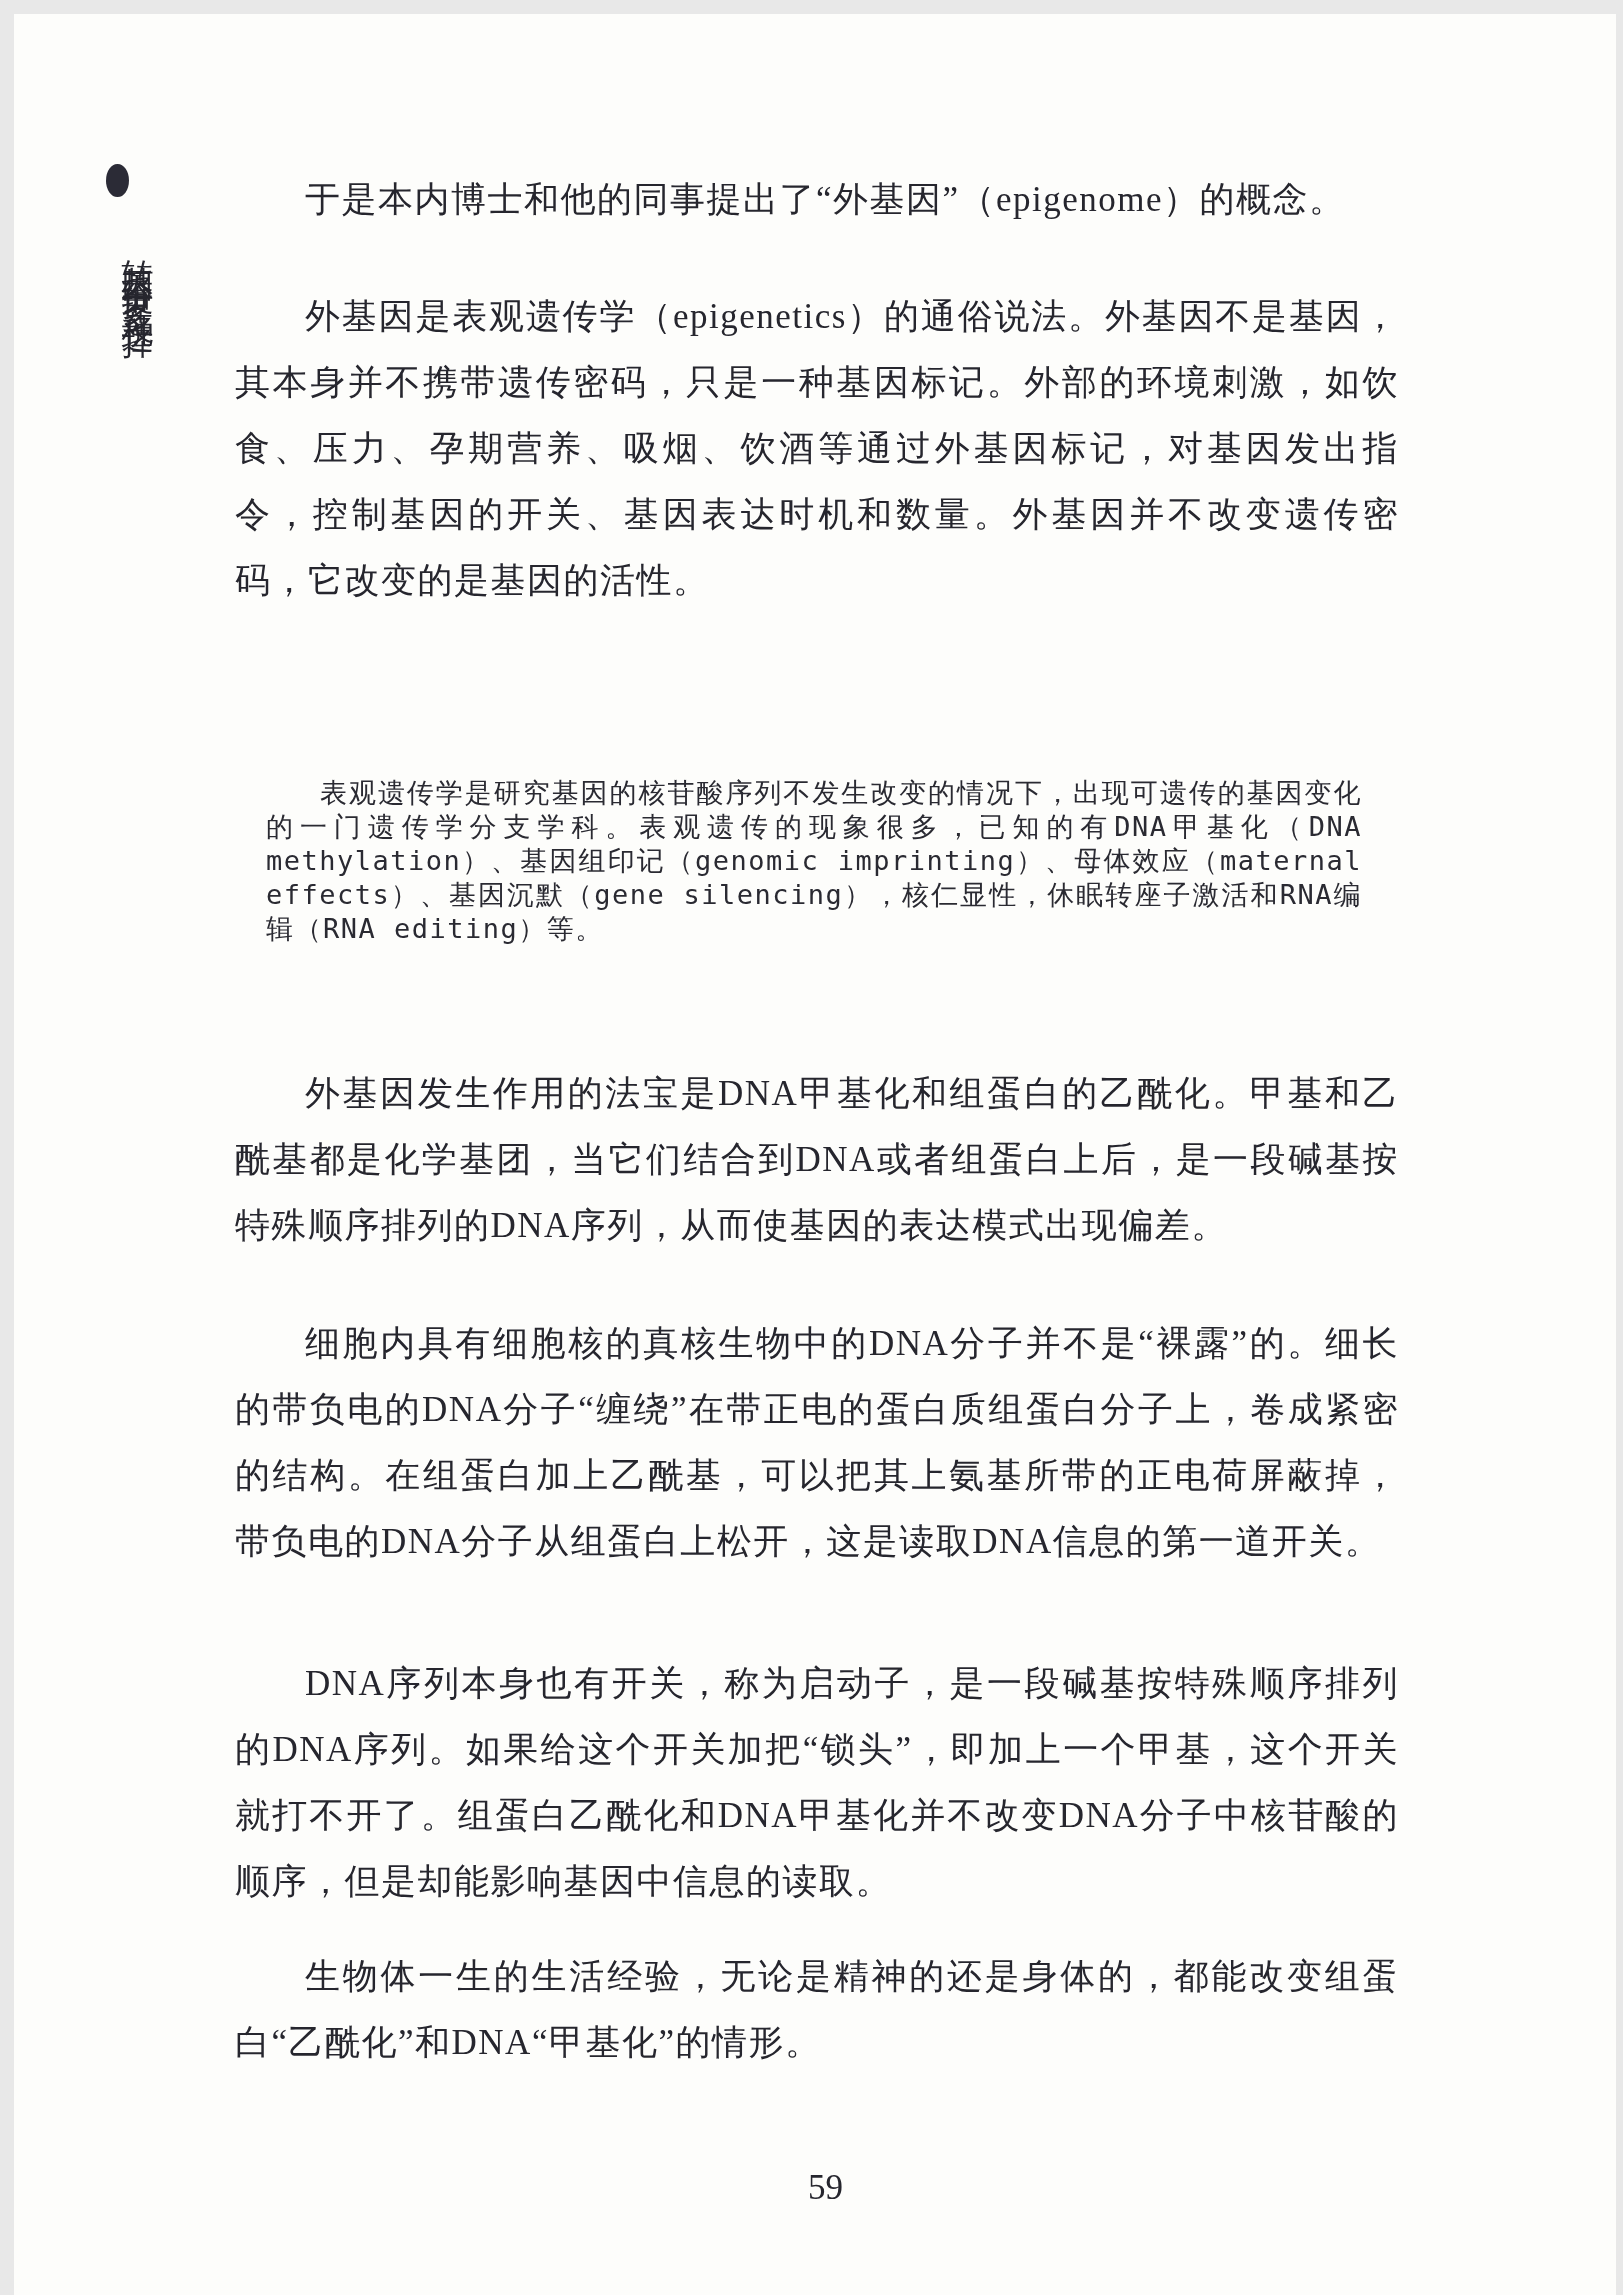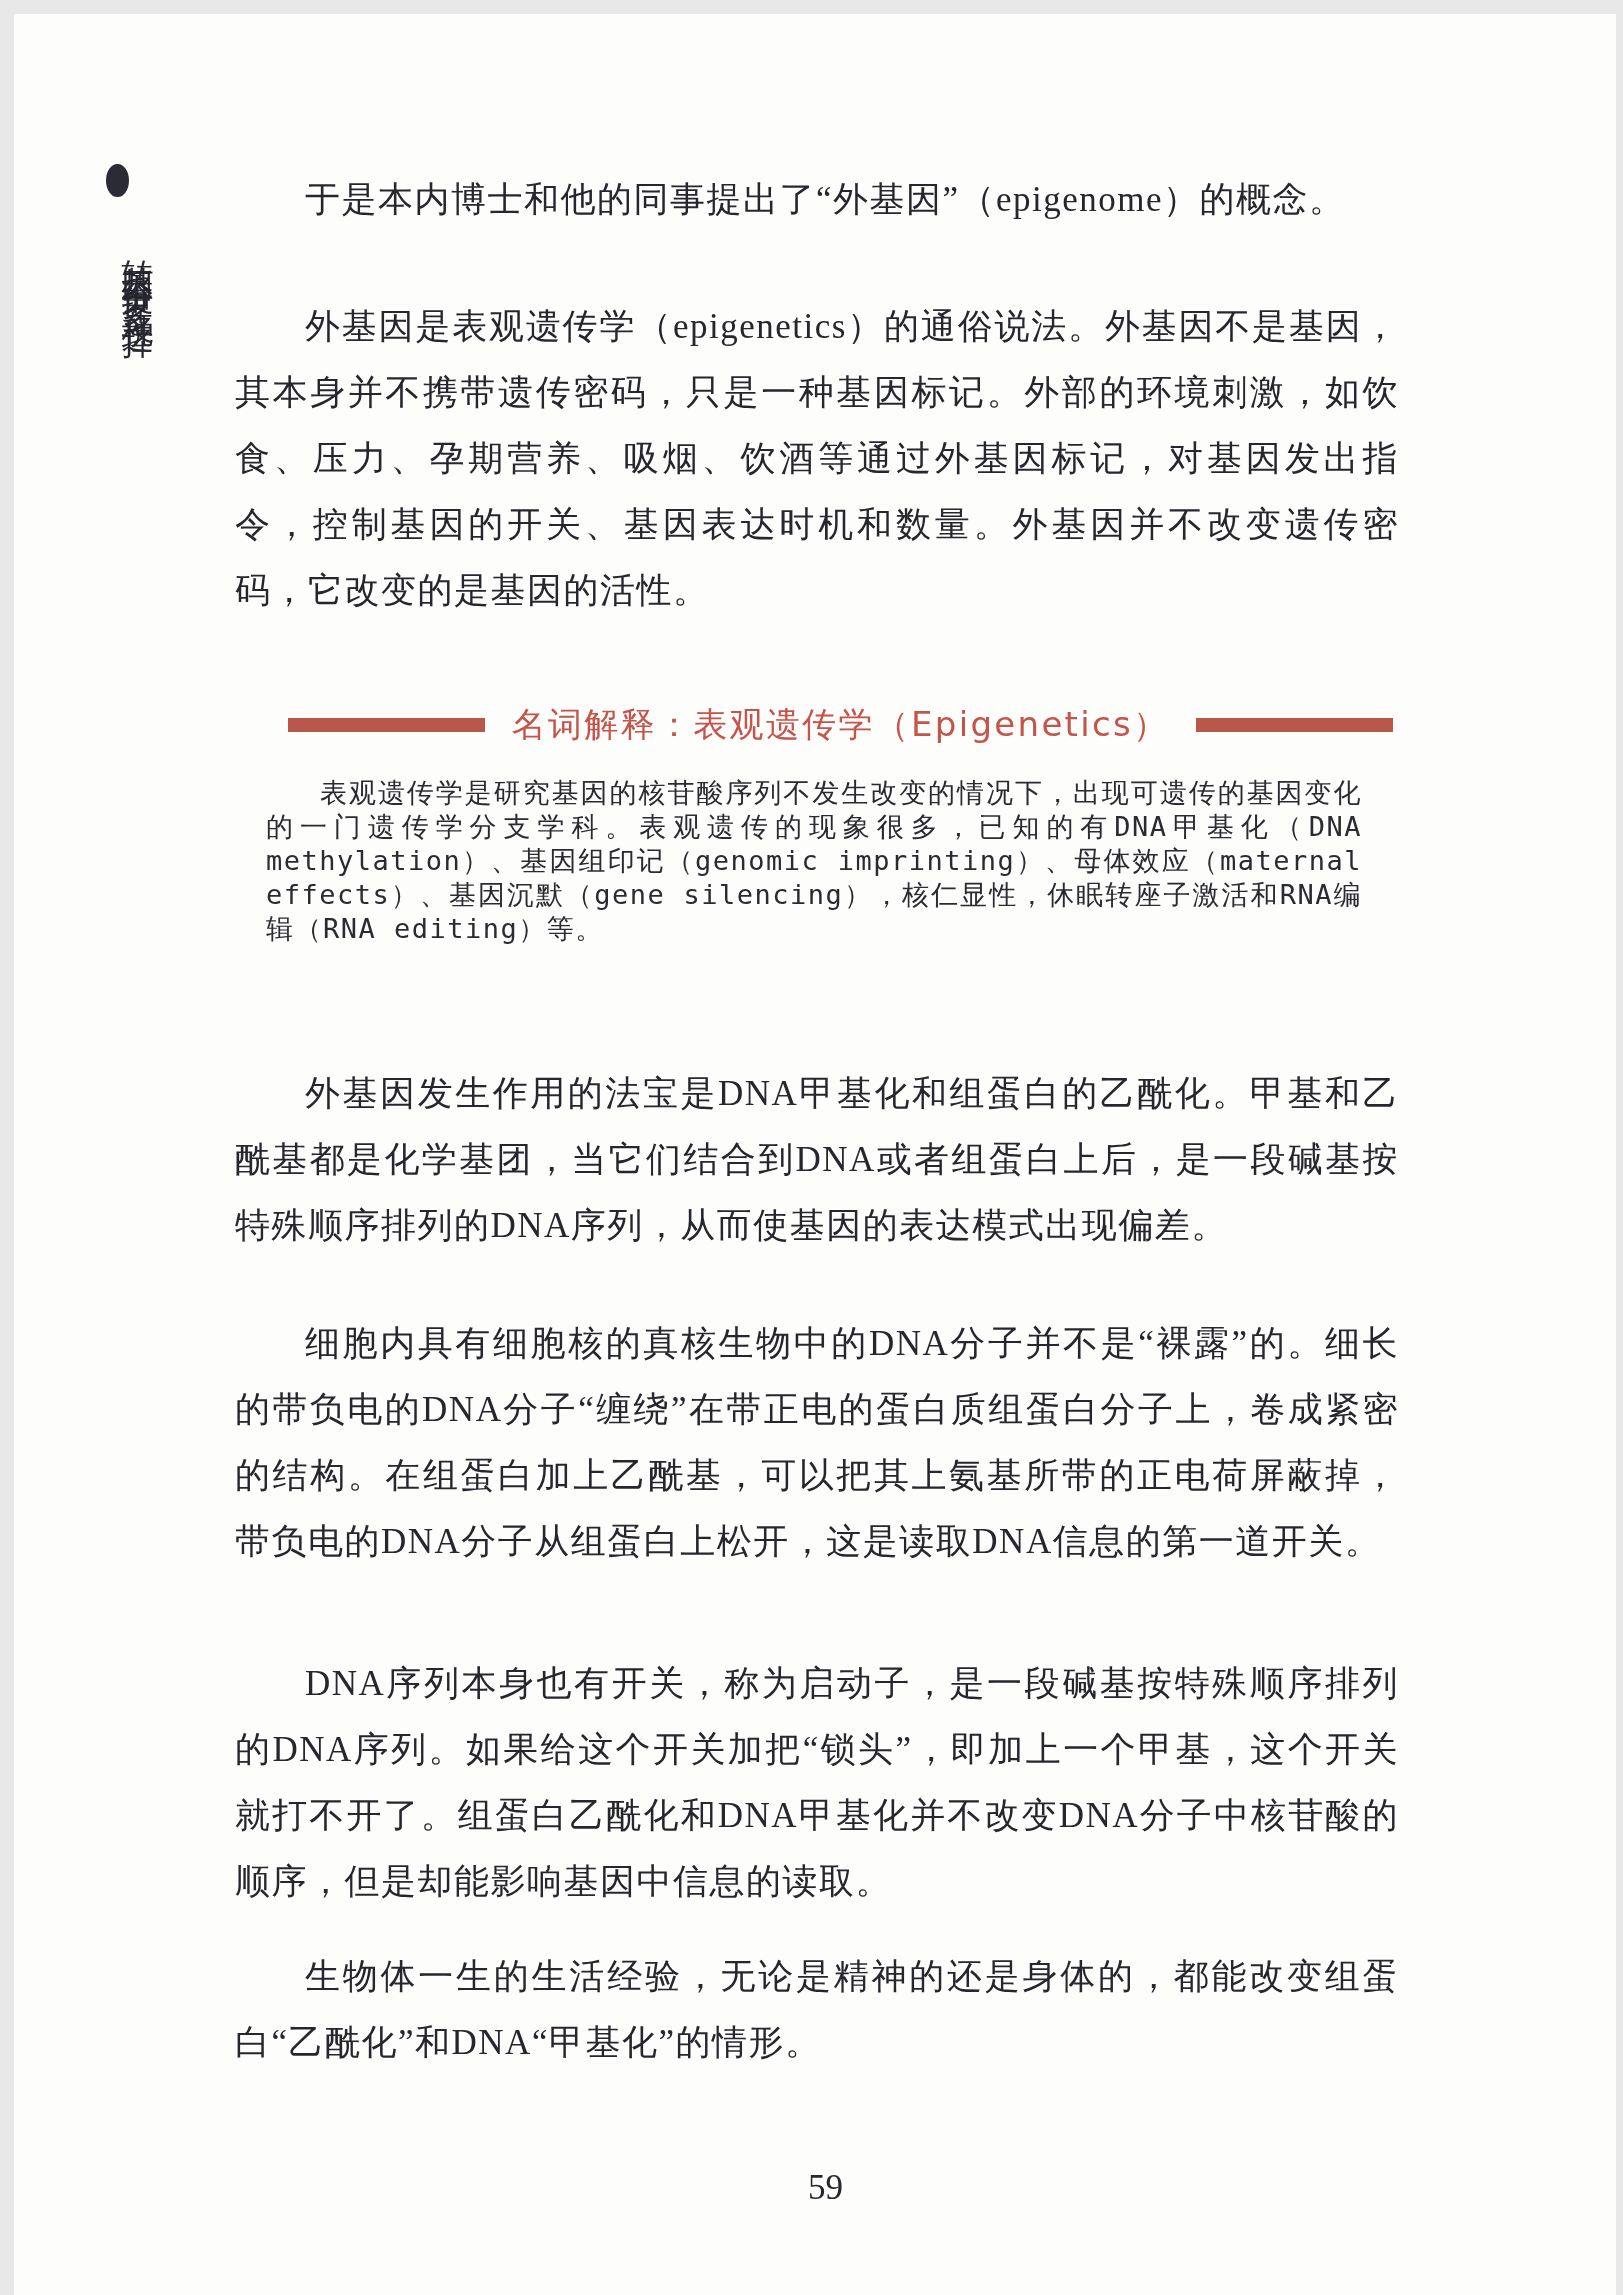--- a/index.html
+++ b/index.html
@@ -18,21 +18,21 @@
     width: 1178px;
     font-family: "Liberation Serif", "DejaVu Serif", serif;
     font-size: 35px;
     line-height: 66px;
     letter-spacing: 1.5px;
     text-align: justify;
     text-indent: 2em;
     color: #26262e;
   }
   #p1 { top: 146px; }
-  #p2 { top: 273px; }
+  #p2 { top: 263px; }
   #p3 { top: 1040px; }
   #p4 { top: 1290px; }
   #p5 { top: 1630px; }
   #p6 { top: 1923px; }
 
   .callout-head {
     position: absolute;
     left: 267px;
     top: 692px;
     width: 1119px;
@@ -104,25 +104,20 @@
 <div class="page">
 
   <div class="sidebar-bullet"></div>
 
   <div class="sidebar-title">转基因给世界多一种选择</div>
 
   <p id="p1" class="para">于是本内博士和他的同事提出了“外基因”（epigenome）的概念。</p>
 
   <p id="p2" class="para">外基因是表观遗传学（epigenetics）的通俗说法。外基因不是基因，其本身并不携带遗传密码，只是一种基因标记。外部的环境刺激，如饮食、压力、孕期营养、吸烟、饮酒等通过外基因标记，对基因发出指令，控制基因的开关、基因表达时机和数量。外基因并不改变遗传密码，它改变的是基因的活性。</p>
 
-  <div class="callout-head">
-    <div class="rule"></div>
-    <div class="txt">名词解释：表观遗传学（Epigenetics）</div>
-    <div class="rule"></div>
-  </div>
 
   <p class="callout-body">表观遗传学是研究基因的核苷酸序列不发生改变的情况下，出现可遗传的基因变化的一门遗传学分支学科。表观遗传的现象很多，已知的有DNA甲基化（DNA methylation）、基因组印记（genomic imprinting）、母体效应（maternal effects）、基因沉默（gene silencing），核仁显性，休眠转座子激活和RNA编辑（RNA editing）等。</p>
 
   <p id="p3" class="para">外基因发生作用的法宝是DNA甲基化和组蛋白的乙酰化。甲基和乙酰基都是化学基团，当它们结合到DNA或者组蛋白上后，是一段碱基按特殊顺序排列的DNA序列，从而使基因的表达模式出现偏差。</p>
 
   <p id="p4" class="para">细胞内具有细胞核的真核生物中的DNA分子并不是“裸露”的。细长的带负电的DNA分子“缠绕”在带正电的蛋白质组蛋白分子上，卷成紧密的结构。在组蛋白加上乙酰基，可以把其上氨基所带的正电荷屏蔽掉，带负电的DNA分子从组蛋白上松开，这是读取DNA信息的第一道开关。</p>
 
   <p id="p5" class="para">DNA序列本身也有开关，称为启动子，是一段碱基按特殊顺序排列的DNA序列。如果给这个开关加把“锁头”，即加上一个甲基，这个开关就打不开了。组蛋白乙酰化和DNA甲基化并不改变DNA分子中核苷酸的顺序，但是却能影响基因中信息的读取。</p>
 
   <p id="p6" class="para">生物体一生的生活经验，无论是精神的还是身体的，都能改变组蛋白“乙酰化”和DNA“甲基化”的情形。</p>

